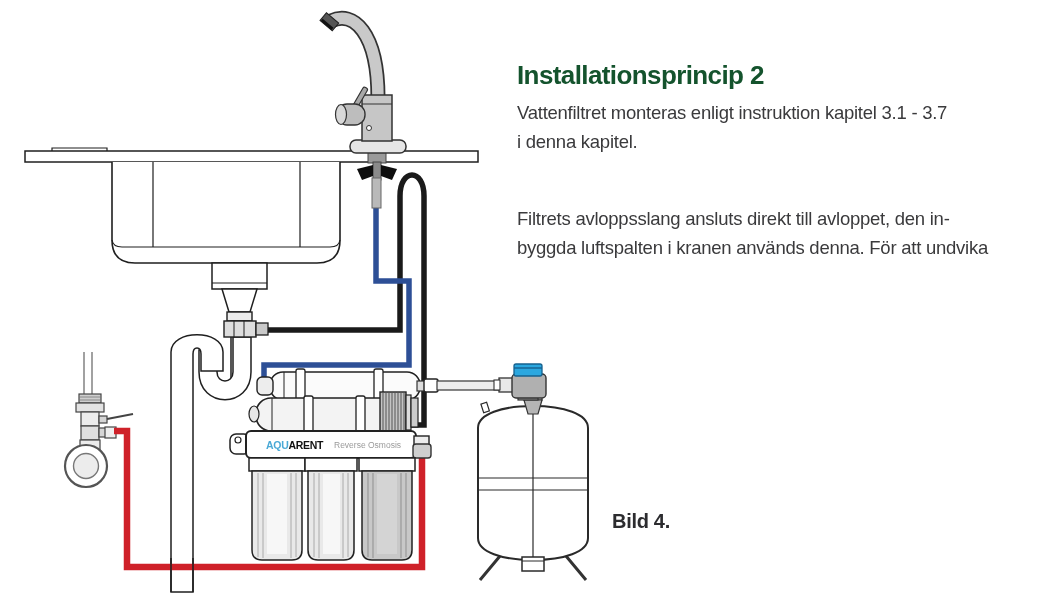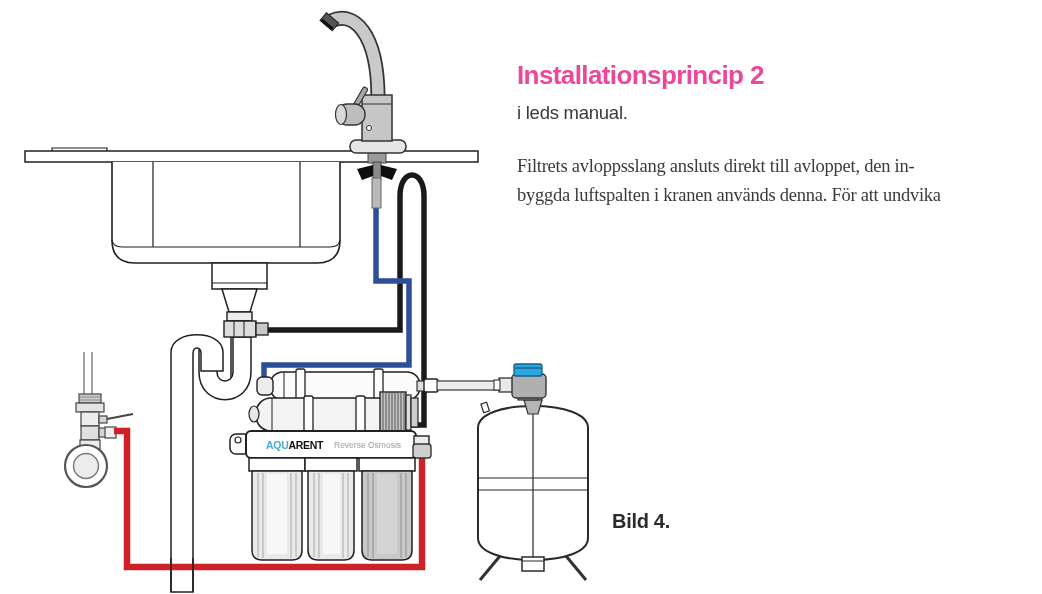--- a/index.html
+++ b/index.html
@@ -4,24 +4,24 @@
 <style>
   html,body { margin:0; padding:0; background:#ffffff; }
   .page {
     position:relative; width:1042px; height:594px; background:#ffffff;
     font-family:"Liberation Sans", sans-serif; color:#3a3a3c; overflow:hidden;
   }
   .diagram { position:absolute; left:0; top:0; width:610px; height:440px; }
   .text-col { position:absolute; left:517px; top:60px; width:520px; }
   .text-col h1 {
     margin:0; font-size:26px; line-height:30px; font-weight:bold;
-    color:#ec4899; letter-spacing:-0.6px;
+    color:#14532d; letter-spacing:-0.6px;
   }
   .para { margin:8px 0 0 0; }
-  .para.second { margin-top:25px;font-family:Liberation Serif, serif; }
+  .para.second { margin-top:48px; }
   .tline {
     font-size:18.5px; line-height:29px; letter-spacing:-0.25px;
     white-space:nowrap; color:#3a3a3c;
   }
   .caption {
     position:absolute; left:612px; top:510px; font-size:20px; font-weight:bold;
     color:#2c2c2f; letter-spacing:-0.3px;text-align:right;
   }
   svg { display:block; }
 </style>
@@ -185,21 +185,22 @@
         <rect x="337" y="104" width="28" height="21" rx="10" fill="#bdbdbd" stroke="#333" stroke-width="1.4"></rect>
         <ellipse cx="341" cy="114.5" rx="5.5" ry="10" fill="#d8d8d8" stroke="#333" stroke-width="1.2"></ellipse>
       </g>
     </g>
   </svg>
   </div>
 
   <div class="text-col">
     <h1>Installationsprincip 2</h1>
     <div class="para first">
-      <div class="tline">i leds manual.</div>
+      <div class="tline">Vattenfiltret monteras enligt instruktion kapitel 3.1 - 3.7</div>
+      <div class="tline">i denna kapitel.</div>
     </div>
     <div class="para second">
       <div class="tline">Filtrets avloppsslang ansluts direkt till avloppet, den in-</div>
       <div class="tline">byggda luftspalten i kranen används denna. För att undvika</div>
     </div>
   </div>
 
   <div class="caption">Bild 4.</div>
 
 </div>

